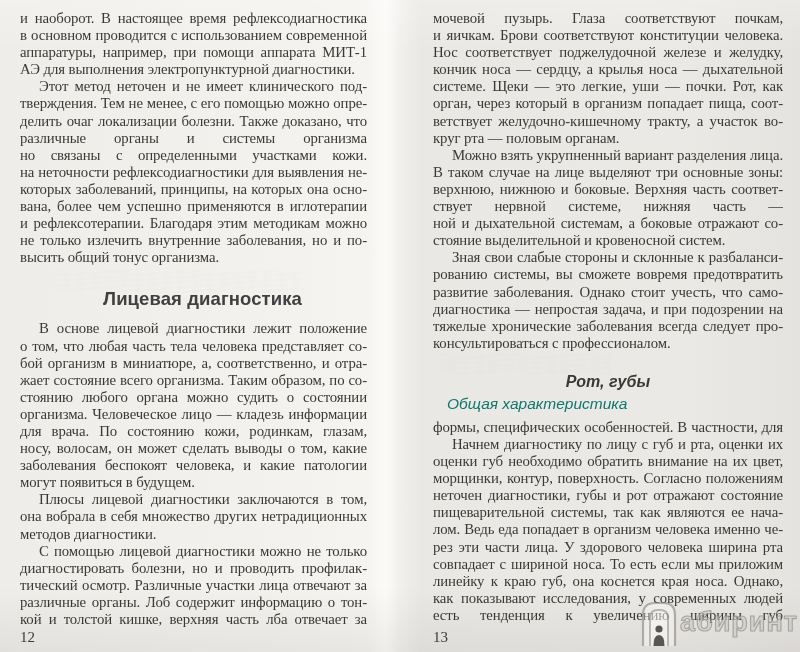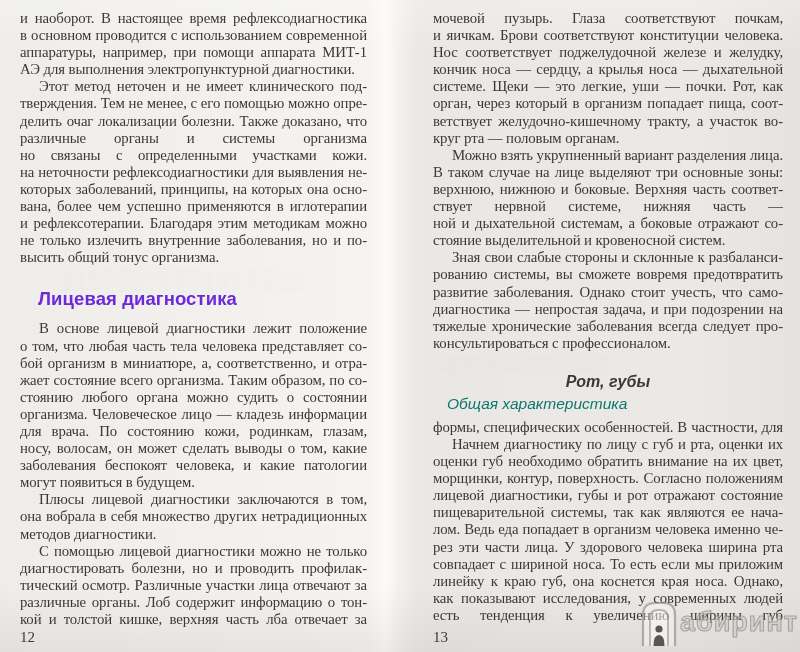--- a/index.html
+++ b/index.html
@@ -29,21 +29,21 @@
     color:var(--ink,#3b3933);
     text-align:justify;text-align-last:justify;
     overflow:hidden;letter-spacing:-0.1px;
   }
   .line.noj{text-align:center;text-align-last:left;}
   .line.ind{text-indent:19px;}
 
   .section-heading{
     font-family:"Liberation Sans","DejaVu Sans",sans-serif;
     font-weight:bold;font-size:18.5px;line-height:20px;
-    color:#6d28d9;margin:23px 0 11px 18px;letter-spacing:.1px;
+    color:#404040;margin:23px 0 11px 18px;letter-spacing:.1px;text-align:center;
   }
   .center-heading{
     font-family:"Liberation Sans","DejaVu Sans",sans-serif;
     font-weight:bold;font-style:italic;font-size:16px;line-height:17px;
     text-align:center;color:#3a3833;margin:21px 0 5px 0;
   }
   .sub-heading{
     font-family:"Liberation Sans","DejaVu Sans",sans-serif;
     font-style:italic;font-size:15.5px;line-height:17px;
     color:#0f766e;margin:0 0 7px 14px;
@@ -142,21 +142,21 @@
     <div class="line">развитие заболевания. Однако стоит учесть, что само-</div>
     <div class="line">диагностика — непростая задача, и при подозрении на</div>
     <div class="line">тяжелые хронические заболевания всегда следует про-</div>
     <div class="line noj">консультироваться с профессионалом.</div>
     <div class="center-heading">Рот, губы</div>
     <div class="sub-heading">Общая характеристика</div>
     <div class="line">формы, специфических особенностей. В частности, для</div>
     <div class="line ind">Начнем диагностику по лицу с губ и рта, оценки их</div>
     <div class="line">оценки губ необходимо обратить внимание на их цвет,</div>
     <div class="line">морщинки, контур, поверхность. Согласно положениям</div>
-    <div class="line">лицевой диагностики, губы и рот отражают состояние</div>
+    <div class="line">неточен диагностики, губы и рот отражают состояние</div>
     <div class="line">пищеварительной системы, так как являются ее нача-</div>
     <div class="line">лом. Ведь еда попадает в организм человека именно че-</div>
     <div class="line">рез эти части лица. У здорового человека ширина рта</div>
     <div class="line">совпадает с шириной носа. То есть если мы приложим</div>
     <div class="line">линейку к краю губ, она коснется края носа. Однако,</div>
     <div class="line">как показывают исследования, у современных людей</div>
     <div class="line">есть тенденция к увеличению ширины губ относительно</div>
   </div>
 
 <div class="pagenum" id="pagenum-left">12</div>

